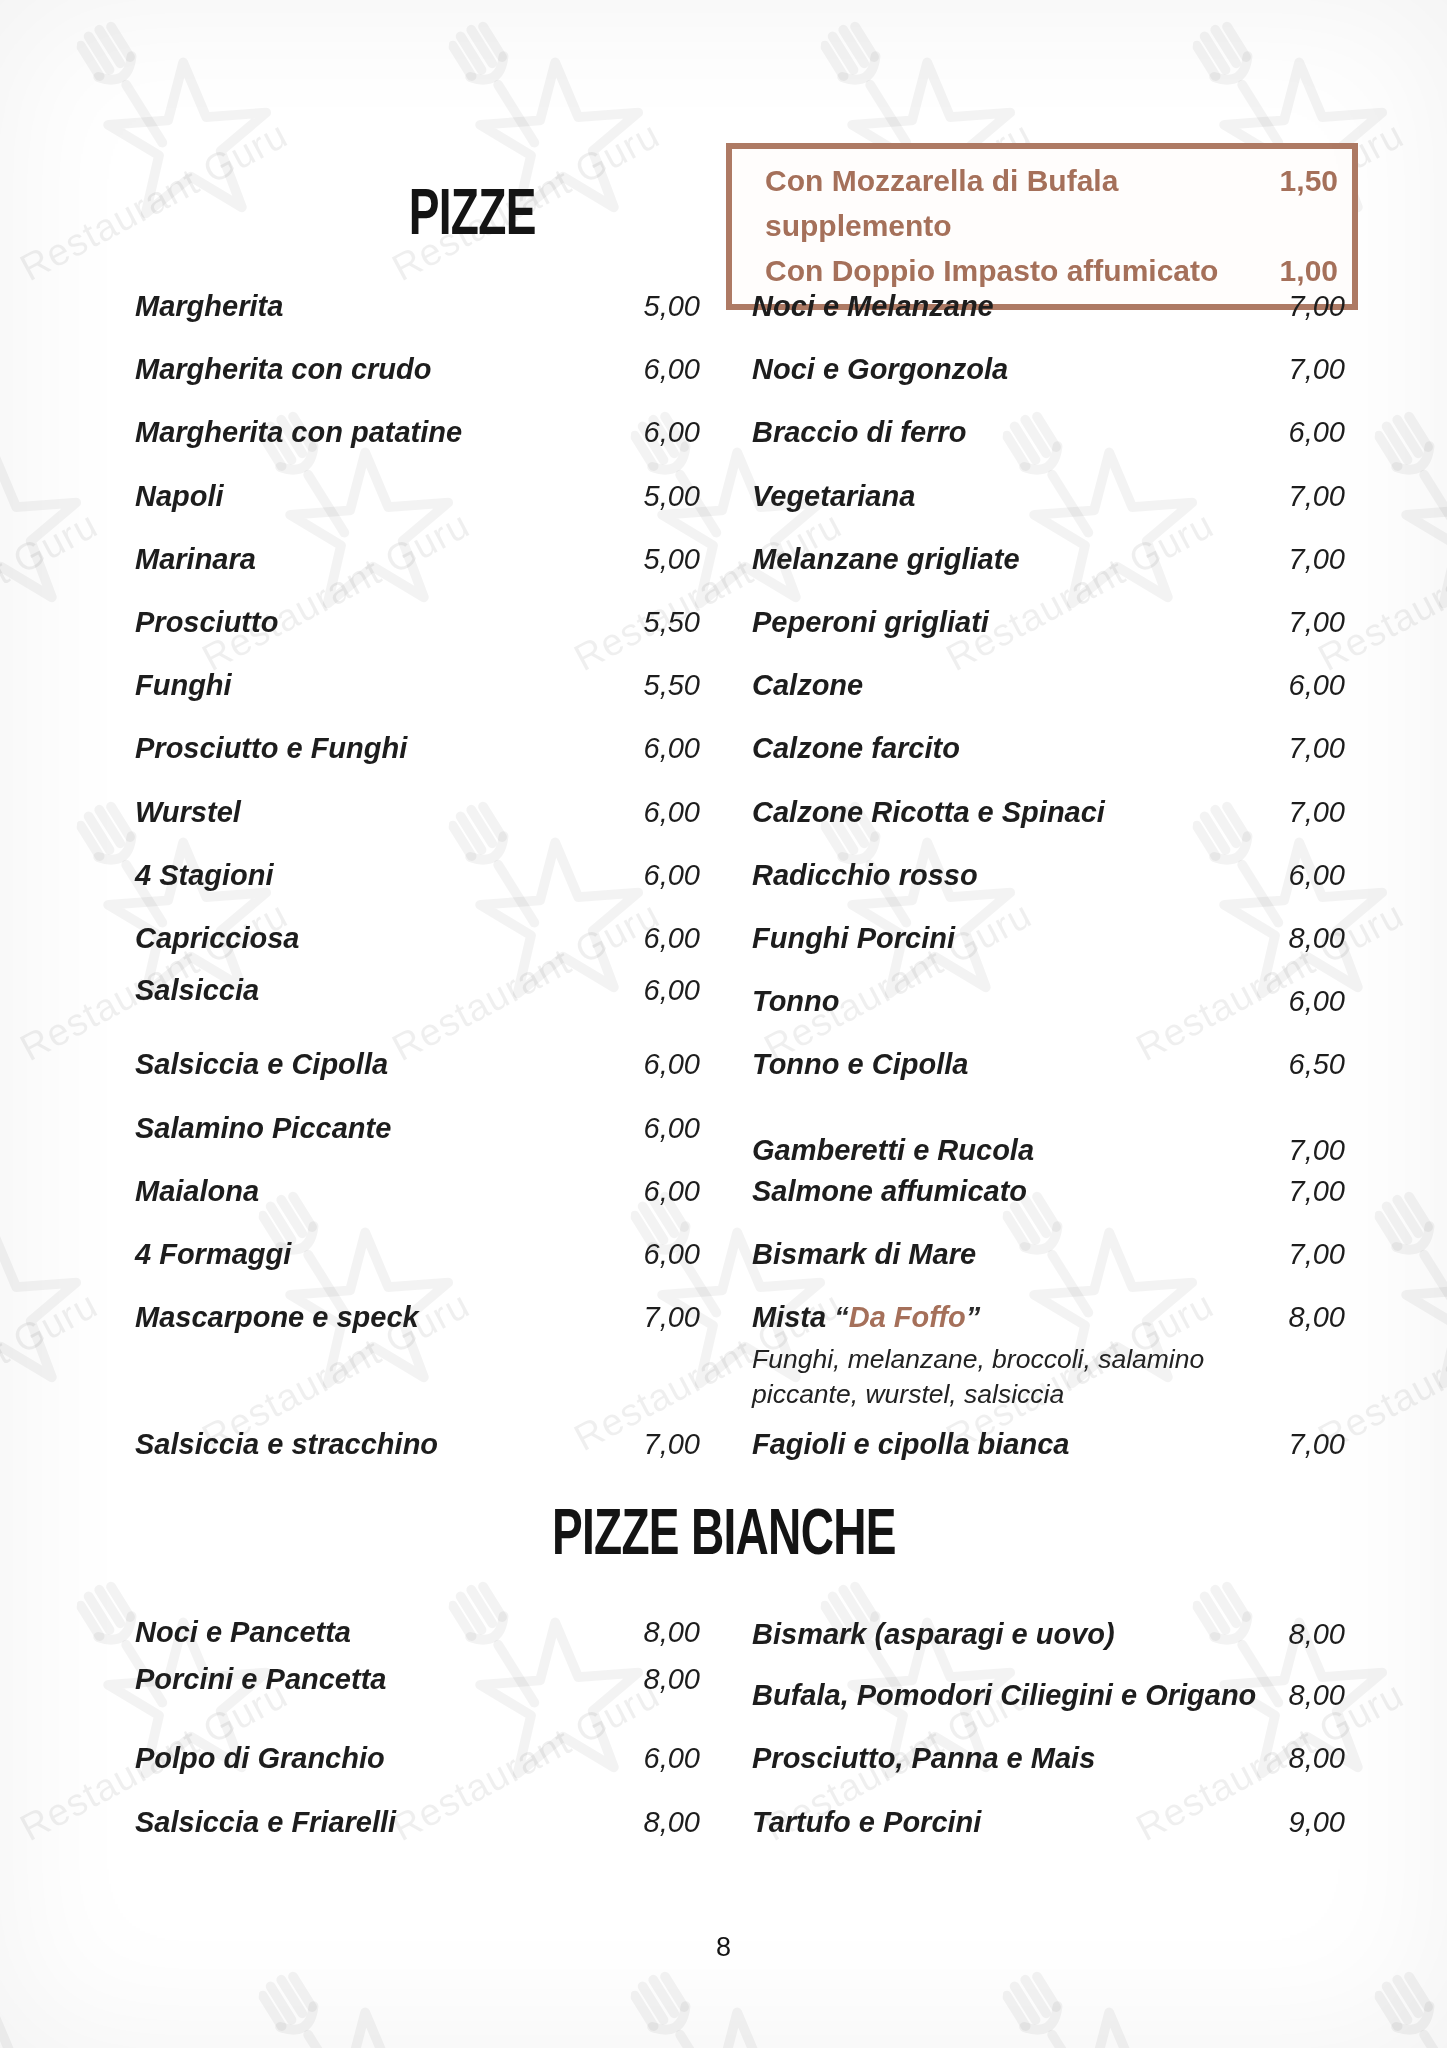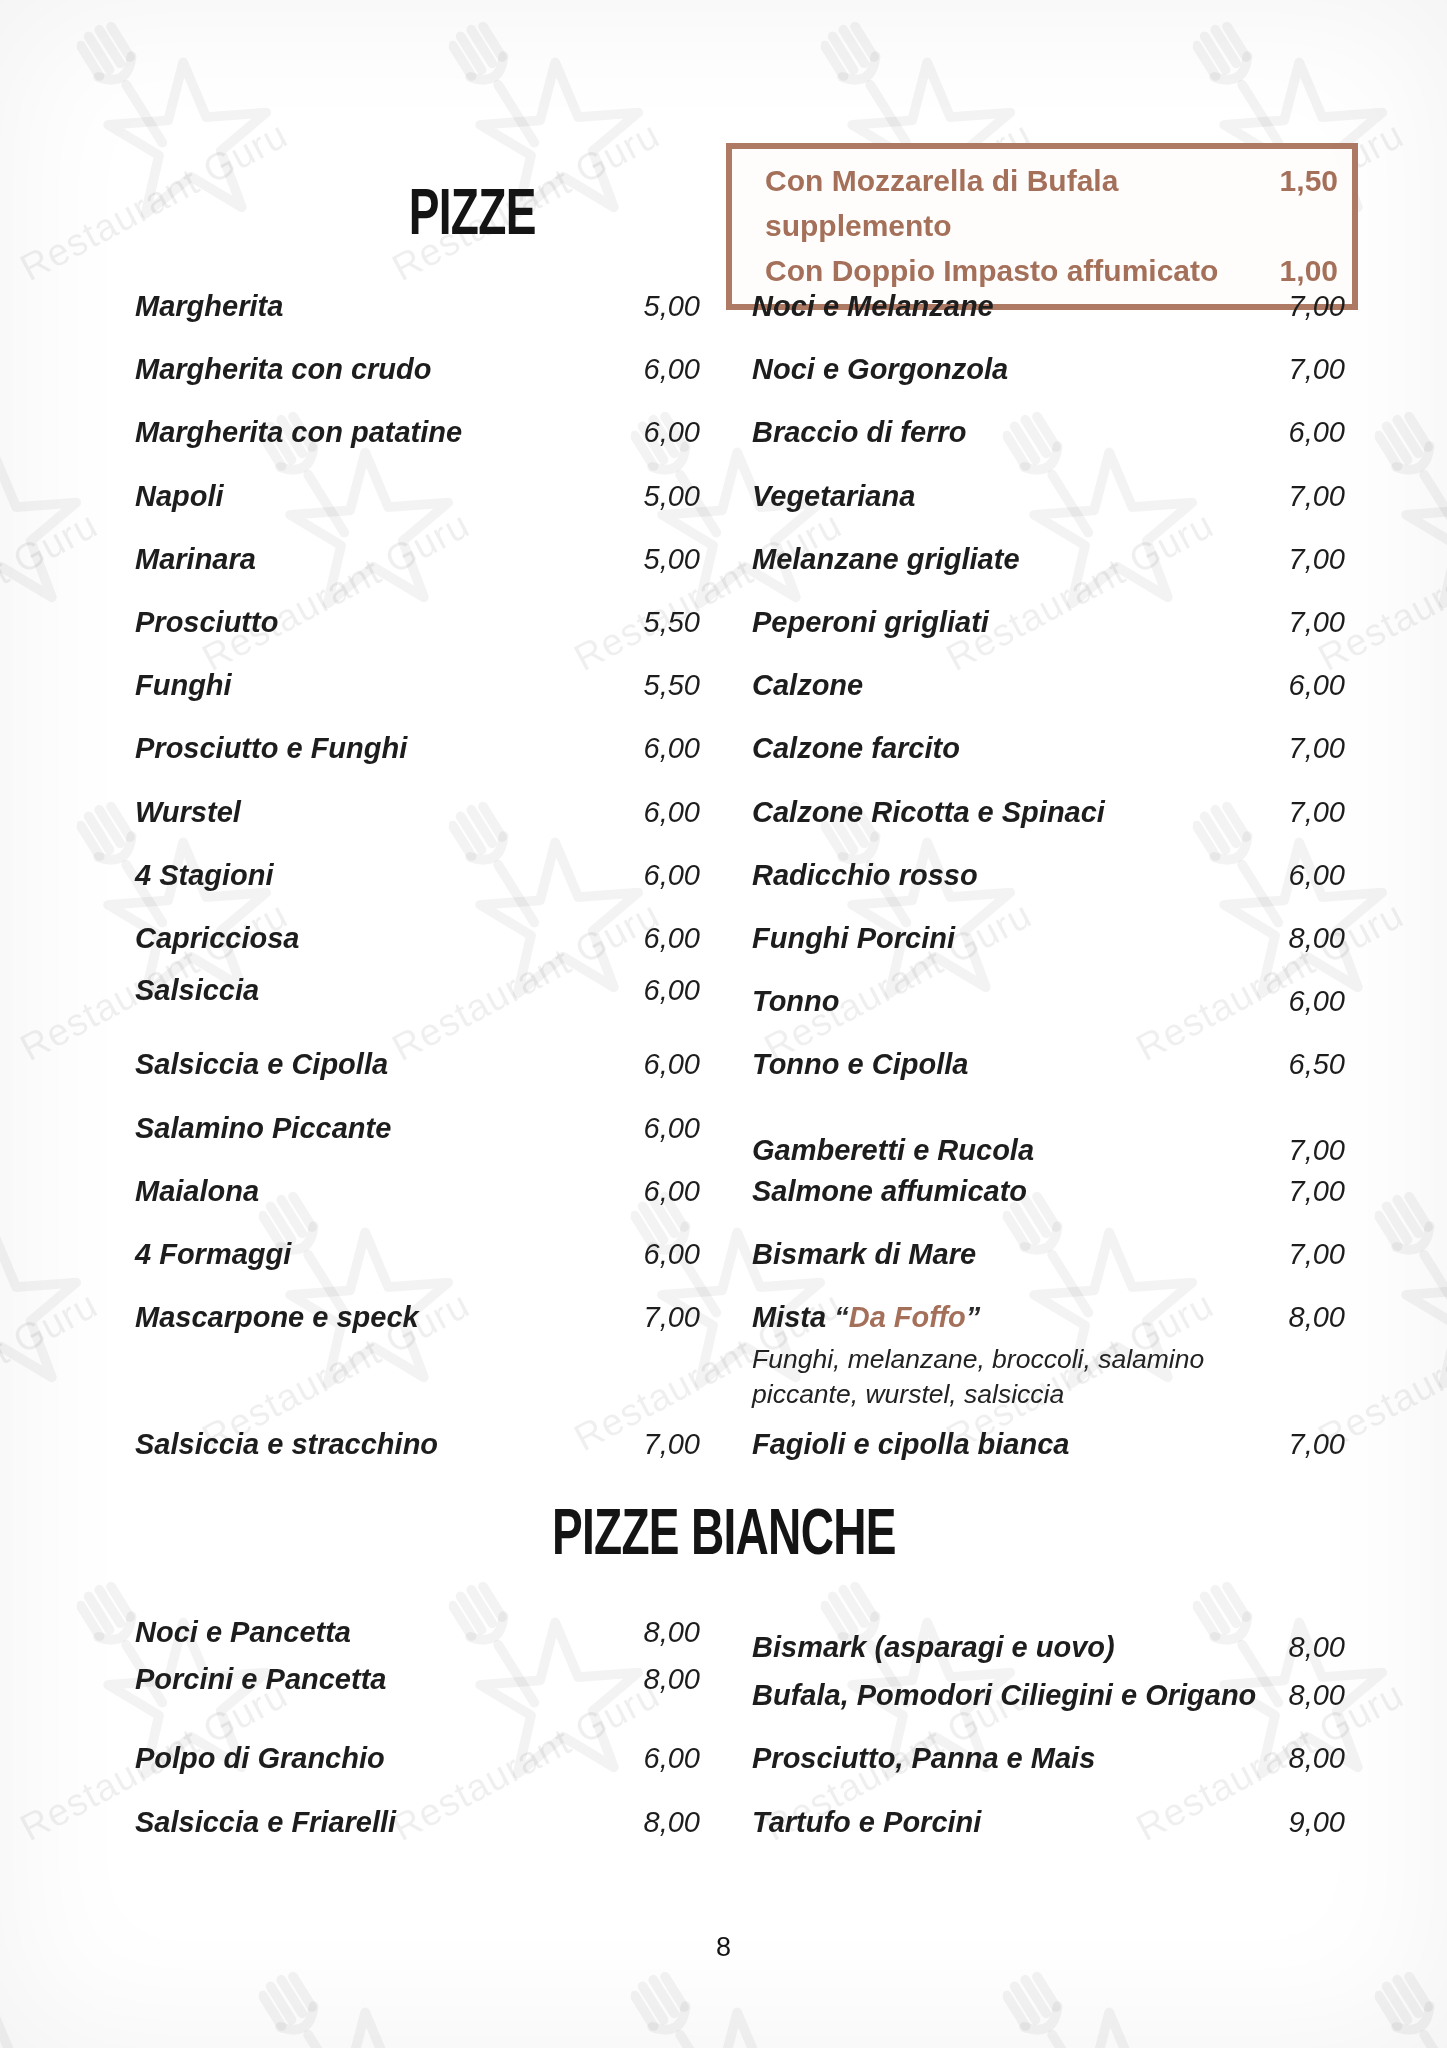--- a/index.html
+++ b/index.html
@@ -664,21 +664,21 @@
     <div class="menu-row" style="top: 126.4px;">
       <span class="item-name">Polpo di Granchio</span>
       <span class="item-price">6,00</span>
     </div>
     <div class="menu-row" style="top: 189.6px;">
       <span class="item-name">Salsiccia e Friarelli</span>
       <span class="item-price">8,00</span>
     </div>
   </div>
 <div class="menu-col" id="s2r">
-    <div class="menu-row" style="top: 15px; gap: 28px;">
+    <div class="menu-row" style="top: 2px; gap: 28px;">
       <span class="item-name">Bismark (asparagi e uovo)</span>
       <span class="item-price">8,00</span>
     </div>
     <div class="menu-row" style="top: 63.2px;">
       <span class="item-name">Bufala, Pomodori Ciliegini e Origano</span>
       <span class="item-price">8,00</span>
     </div>
     <div class="menu-row" style="top: 126.4px;">
       <span class="item-name">Prosciutto, Panna e Mais</span>
       <span class="item-price">8,00</span>

